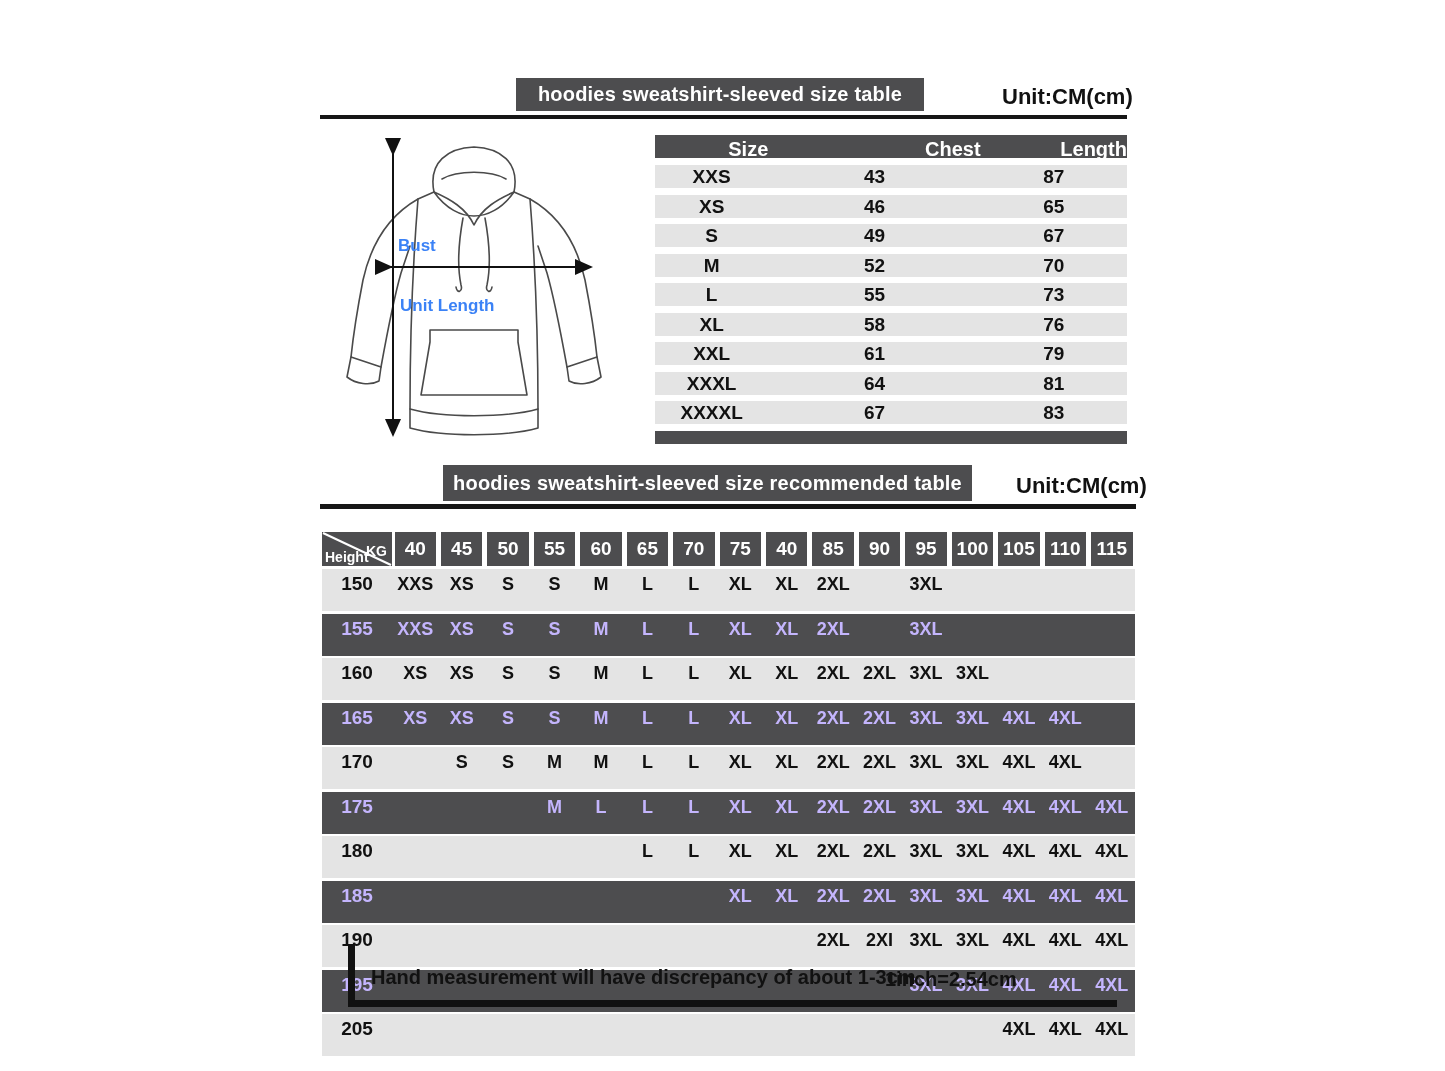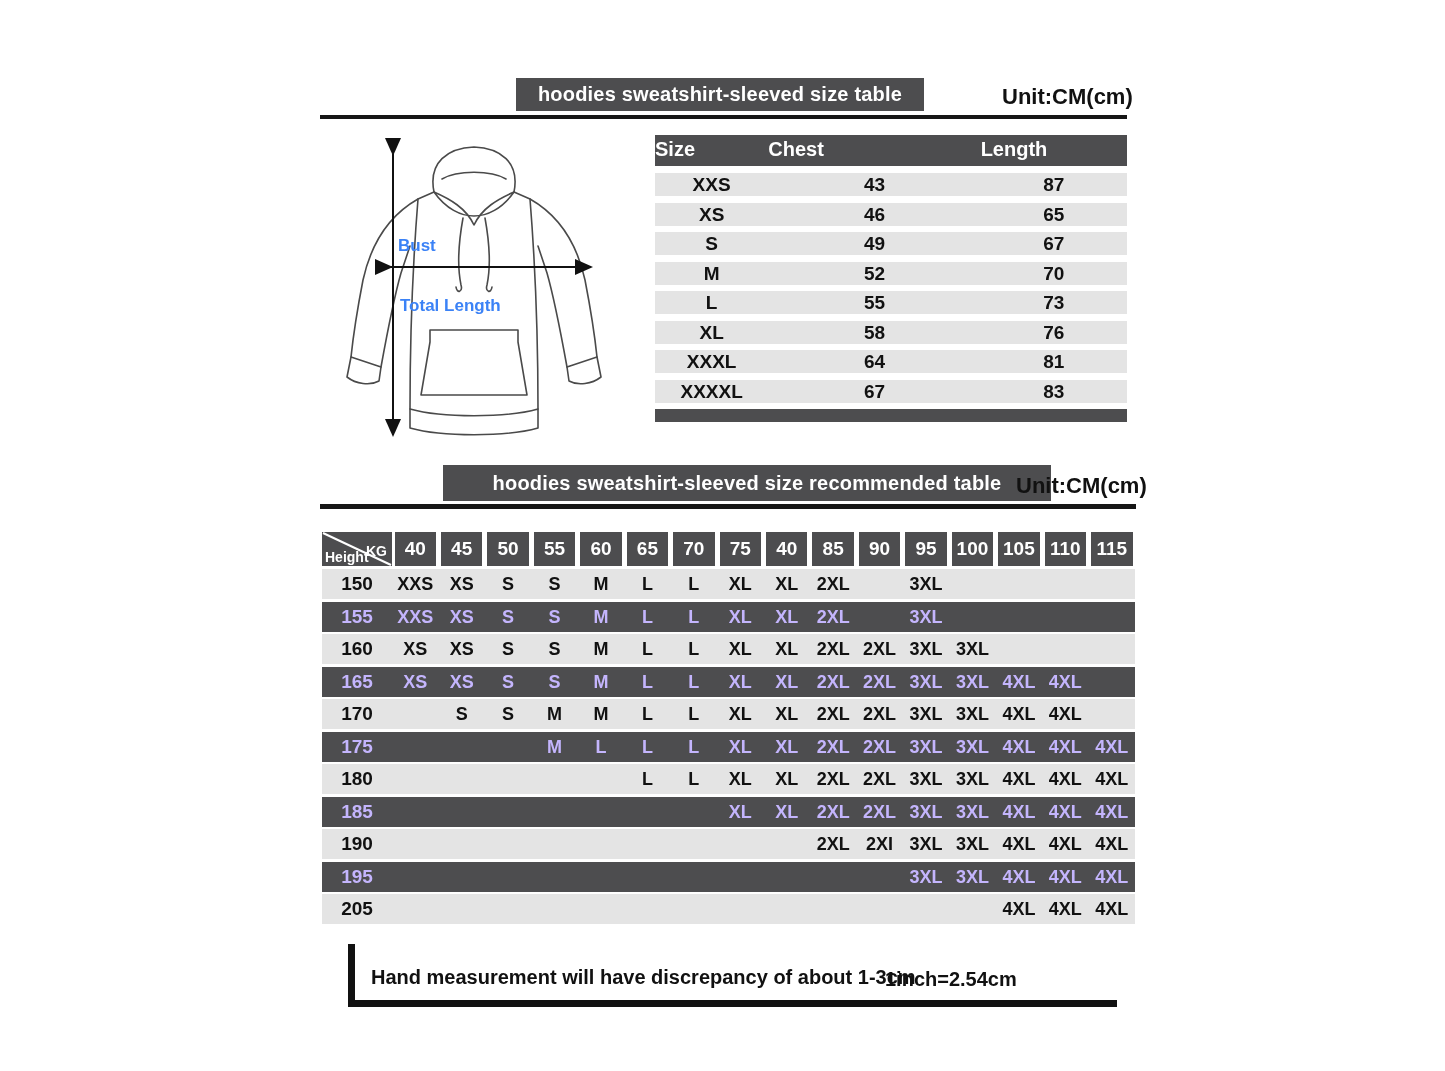--- a/index.html
+++ b/index.html
@@ -6,21 +6,21 @@
   .canvas{
     position:relative;width:1445px;height:1071px;background:#ffffff;
     font-family:"Liberation Sans",sans-serif;overflow:hidden;
   }
   
   .title-bar{
     position:absolute;background:#4d4d4f;color:#ffffff;font-weight:bold;
     text-align:center;letter-spacing:.2px;
   }
   .t1{left:516px;top:78px;width:408px;height:33px;line-height:33px;font-size:20px;}
-  .t2{left:443px;top:465px;width:608px;height:36px;line-height:36px;font-size:20px;}
+  .t2{left:443px;top:465px;width:529px;height:36px;line-height:36px;font-size:20px;}
   .unit{
     position:absolute;color:#111;font-weight:bold;font-size:22px;white-space:nowrap;
   }
   .u1{left:1002px;top:84px;}
   .u2{left:1016px;top:473px;}
   .divider{position:absolute;background:#161616;}
   .d1{left:320px;top:115px;width:807px;height:4px;}
   .d2{left:320px;top:504px;width:816px;height:5px;}
 
   
@@ -28,22 +28,22 @@
   .hoodie svg{position:absolute;left:0;top:0;}
   .measure-label{
     position:absolute;color:#3b82f6;font-weight:bold;font-size:17px;white-space:nowrap;
   }
   .lbl-bust{left:68px;top:100px;}
   .lbl-tlen{left:70px;top:160px;}
 
   
   .size-table{position:absolute;left:655px;top:135px;width:472px;}
   .st-header{
-    display:grid;grid-template-columns:24% 45% 31%;height:31px;line-height:28px;
-    background:#4d4d4f;color:#fff;font-weight:bold;font-size:20px;text-align:left;
+    display:grid;grid-template-columns:24% 45% 31%;height:23px;line-height:28px;
+    background:#4d4d4f;color:#fff;font-weight:bold;font-size:20px;text-align:right;
   }
   .st-rows{margin-top:7px;}
   .st-row{
     display:grid;grid-template-columns:24% 45% 31%;height:23px;line-height:23px;
     margin-bottom:6.5px;background:#e4e4e4;color:#111;
     font-weight:bold;font-size:19px;text-align:center;
   }
   .st-bottom-bar{height:13px;background:#4d4d4f;margin-top:0.5px;}
 
   
@@ -53,21 +53,21 @@
     background:#4d4d4f;color:#fff;font-weight:bold;font-size:19px;
     text-align:center;line-height:34px;margin:0 2.5px;
   }
   .mx-corner{position:relative;background:#4d4d4f;color:#fff;margin:0;}
   .mx-corner svg{position:absolute;left:0;top:0;}
   .mx-corner .kg{position:absolute;right:5px;top:11px;font-size:14px;font-weight:bold;line-height:16px;}
   .mx-corner .hgt{position:absolute;left:3px;bottom:1px;font-size:14px;font-weight:bold;line-height:16px;}
   .mx-rows{margin-top:3px;}
   .mx-row{
     display:grid;grid-template-columns:70px repeat(16,1fr);
-    height:30px;line-height:30px;margin-bottom:2.5px;
+    height:42px;line-height:30px;margin-bottom:2.5px;
     font-weight:bold;font-size:18px;text-align:center;white-space:nowrap;
   }
   .mx-row.light{background:#e4e4e4;color:#111;}
   .mx-row.dark{background:#4d4d4f;color:#c4b5fd;}
   .mx-label{font-size:19px;}
 
   
   .footer{
     position:absolute;left:348px;top:944px;width:762px;height:56px;
     border-left:7px solid #111;border-bottom:7px solid #111;
@@ -115,21 +115,21 @@
         <path d="M133,82 C129,104 127,130 131,149 C133,156 127,158 126,151"></path>
         <path d="M155,82 C159,104 161,130 157,149 C155,156 161,158 162,151"></path>
       </g>
 
       <g stroke="#111" stroke-width="2">
         <line x1="63" y1="18" x2="63" y2="299" marker-start="url(#ah)" marker-end="url(#ah)"></line>
         <line x1="61" y1="131" x2="261" y2="131" marker-start="url(#ah)" marker-end="url(#ah)"></line>
       </g>
     </svg>
     <span class="measure-label lbl-bust">Bust</span>
-    <span class="measure-label lbl-tlen">Total Length</span>
+    <span class="measure-label lbl-tlen">Unit Length</span>
   </div>
 
   <div class="size-table">
     <div class="st-header">
       <span>Size</span>
       <span>Chest</span>
       <span>Length</span>
     </div>
     <div class="st-rows" id="st-rows">
         <div class="st-row">
@@ -154,20 +154,25 @@
         </div>
         <div class="st-row">
           <span>L</span>
           <span>55</span>
           <span>73</span>
         </div>
         <div class="st-row">
           <span>XL</span>
           <span>58</span>
           <span>76</span>
+        </div>
+        <div class="st-row">
+          <span>XXL</span>
+          <span>61</span>
+          <span>79</span>
         </div>
         <div class="st-row">
           <span>XXXL</span>
           <span>64</span>
           <span>81</span>
         </div>
         <div class="st-row">
           <span>XXXXL</span>
           <span>67</span>
           <span>83</span>

